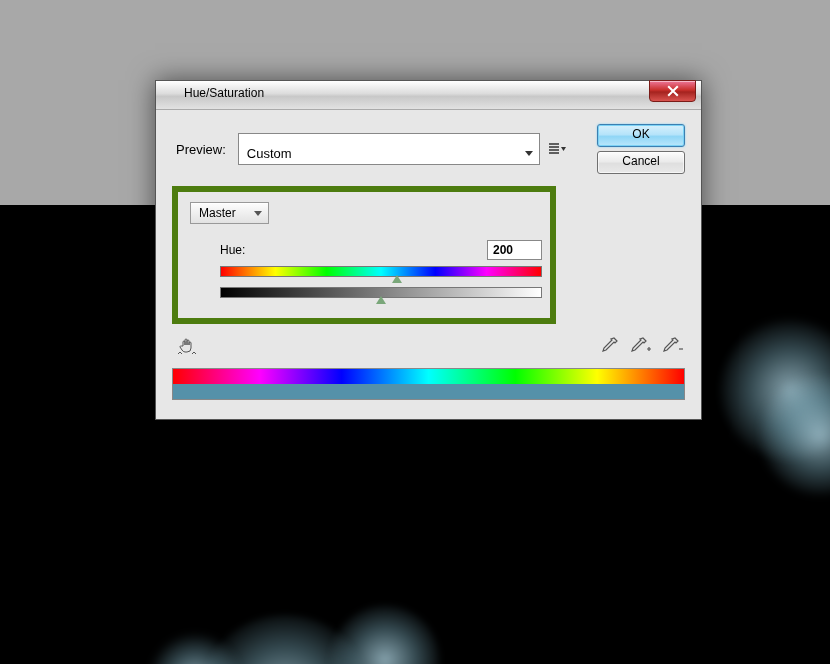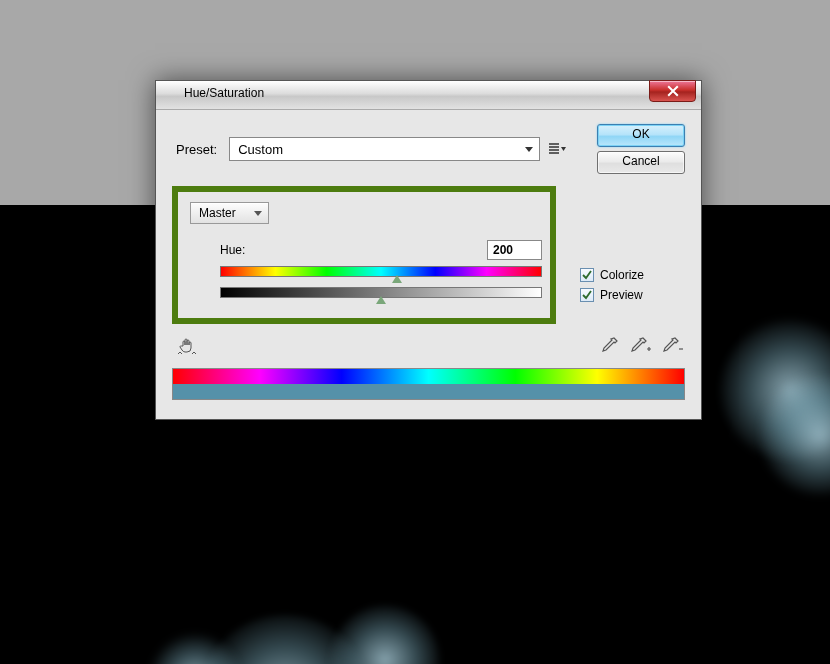--- a/index.html
+++ b/index.html
@@ -13,21 +13,21 @@
   .smoke.s5{width:90px;height:90px;left:150px;top:430px;filter:blur(5px);}
   .dialog{position:absolute;left:155px;top:80px;width:545px;background:#e7e7e7;border:1px solid #555;box-shadow:0 0 25px rgba(0,0,0,.55),inset 0 0 0 1px #fff;}
   .titlebar{height:28px;background:linear-gradient(#fff,#dcdcdc 45%,#c8c8c8 55%,#e2e2e2);border-bottom:1px solid #aaa;position:relative;}
   .titlebar-text{position:absolute;left:8px;top:5px;font-size:12px;margin-left:20px;}
   .win-btns{position:absolute;right:5px;top:-1px;display:flex;}
   .close-btn{width:45px;height:20px;background:linear-gradient(#e79,#c9302c 45%,#a5231f 55%,#d9534f);border:1px solid #7a1c18;border-radius:0 0 4px 4px;display:flex;align-items:center;justify-content:center;box-shadow:inset 0 1px rgba(255,255,255,.5);}
   .close-btn svg{width:12px;height:12px;}
   .body{padding:14px 16px 16px;background:#e7e7e7;}
   .row-top{display:flex;align-items:center;gap:8px;}
   .preset-label{padding-left:4px;padding-right:4px;}
-  .select{flex:1;display:flex;align-items:center;justify-content:space-between;background:#fff;border:1px solid #888;height:22px;padding:0 6px 0 8px;}
+  .select{flex:1;display:flex;align-items:center;justify-content:space-between;background:#fff;border:1px solid #888;height:22px;padding:8px 6px 0 8px;}
   .select .arrow{width:0;height:0;border-left:4px solid transparent;border-right:4px solid transparent;border-top:5px solid #333;}
   .menu-icn{width:19px;height:19px;display:flex;align-items:center;justify-content:center;}
   .right-col{width:88px;display:flex;flex-direction:column;gap:4px;margin-left:22px;}
   .btn{height:21px;border:1px solid #707070;border-radius:3px;background:linear-gradient(#fdfdfd,#ebebeb 45%,#dfdfdf 55%,#e9e9e9);text-align:center;line-height:19px;font-size:12px;box-shadow:inset 0 0 0 1px rgba(255,255,255,.6);}
   .btn.ok{background:linear-gradient(#d7f0fc,#b6e4fa 45%,#90d6f6 55%,#bae7fb);border:1px solid #3c7fb1;box-shadow:0 0 0 1px #7bd2f5 inset,0 0 2px #7bd2f5;}
   .middle{display:flex;align-items:flex-start;margin-top:12px;}
   .fieldset{border:6px solid #4d7c0f;padding:10px 8px 20px 12px;width:352px;position:relative;}
   .channel{display:inline-flex;align-items:center;border:1px solid #999;background:linear-gradient(#fdfdfd,#e2e2e2);height:20px;padding:0 6px 0 8px;gap:18px;font-size:12px;margin-bottom:6px;box-shadow:inset 0 1px #fff}
   .channel .arrow{width:0;height:0;border-left:4px solid transparent;border-right:4px solid transparent;border-top:5px solid #555;}
   .slider-block{margin-top:10px;padding-left:30px;}
@@ -70,21 +70,21 @@
       <div class="close-btn">
         <svg viewBox="0 0 10 10">
             <path d="M1 1 L9 9 M9 1 L1 9" stroke="#fff" stroke-width="1.7"></path>
           </svg>
       </div>
     </div>
   </div>
 
   <div class="body">
     <div class="row-top">
-      <span class="preset-label">Preset:</span>
+      <span class="preset-label">Preview:</span>
       <div class="select">
         <span>Custom</span>
         <span class="arrow"></span>
       </div>
       <div class="menu-icn">
         <svg width="17" height="13" viewBox="0 0 17 13">
           <path d="M0 1h10M0 4h10M0 7h10M0 10h10" stroke="#333" stroke-width="1.3"></path>
           <path d="M12 4 l2.5 4 l2.5 -4 z" fill="#333"></path>
         </svg>
       </div>
@@ -112,40 +112,20 @@
         </div>
 
 
         <div class="slider-block">
           <div class="track light">
             <div class="thumb" style="left:50%"></div>
           </div>
         </div>
       </div>
 
-      <div style="flex:1;display:flex;flex-direction:column;align-items:flex-start;padding-left:24px;">
-        <div class="checks">
-          <label class="chk">
-            <span class="chk-box">
-              <svg viewBox="0 0 10 10">
-                  <path d="M1 5 L4 8 L9 1" stroke="#2d6b2d" stroke-width="1.8" fill="none"></path>
-                </svg>
-            </span>
-            <span>Colorize</span>
-          </label>
-          <label class="chk">
-            <span class="chk-box">
-              <svg viewBox="0 0 10 10">
-                  <path d="M1 5 L4 8 L9 1" stroke="#2d6b2d" stroke-width="1.8" fill="none"></path>
-                </svg>
-            </span>
-            <span>Preview</span>
-          </label>
-        </div>
-      </div>
     </div>
 
     <div class="bottom-row">
       <div class="dropper">
         <svg width="20" height="20" viewBox="0 0 20 20">
           <path d="M6 10 v-4 a1 1 0 0 1 2 0 v3 v-5 a1 1 0 0 1 2 0 v5 v-4 a1 1 0 0 1 2 0 v4 v-2 a1 1 0 0 1 2 0 v5 a4 4 0 0 1 -4 4 h-2 a4 4 0 0 1 -3 -2 l-2 -3 a1 1 0 0 1 1.5 -1 z" fill="none" stroke="#555" stroke-width="1"></path>
           <path d="M3 16 l-2 2 M3 16 l2 2 M17 16 l-2 2 M17 16 l2 2" stroke="#555" stroke-width="1"></path>
         </svg>
       </div>
       <div class="droppers">

